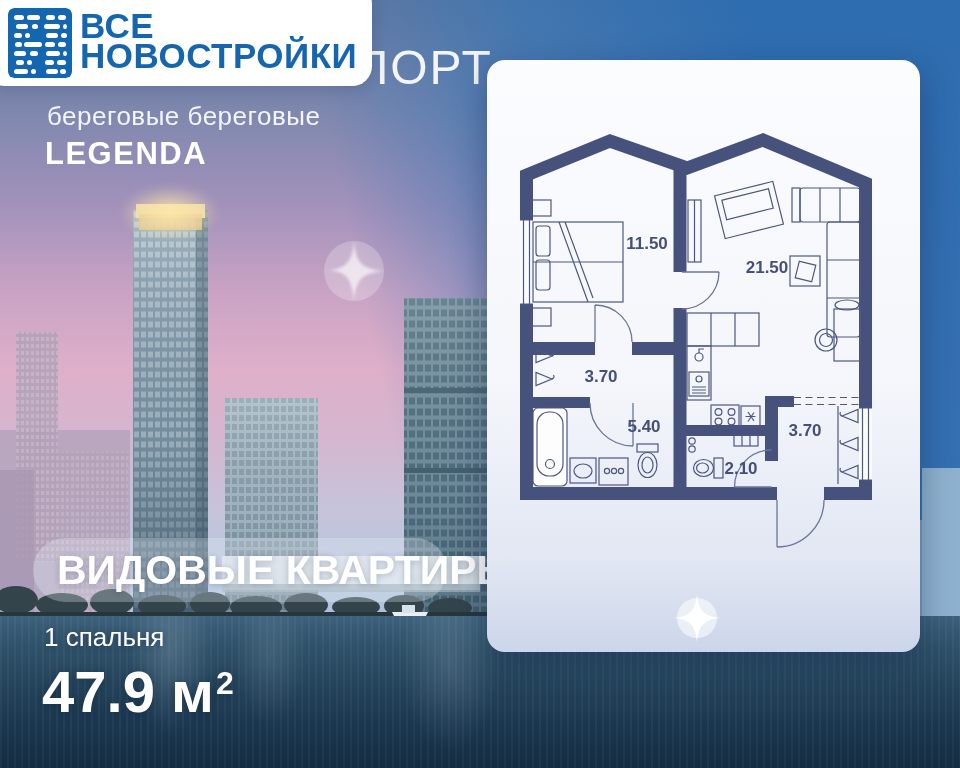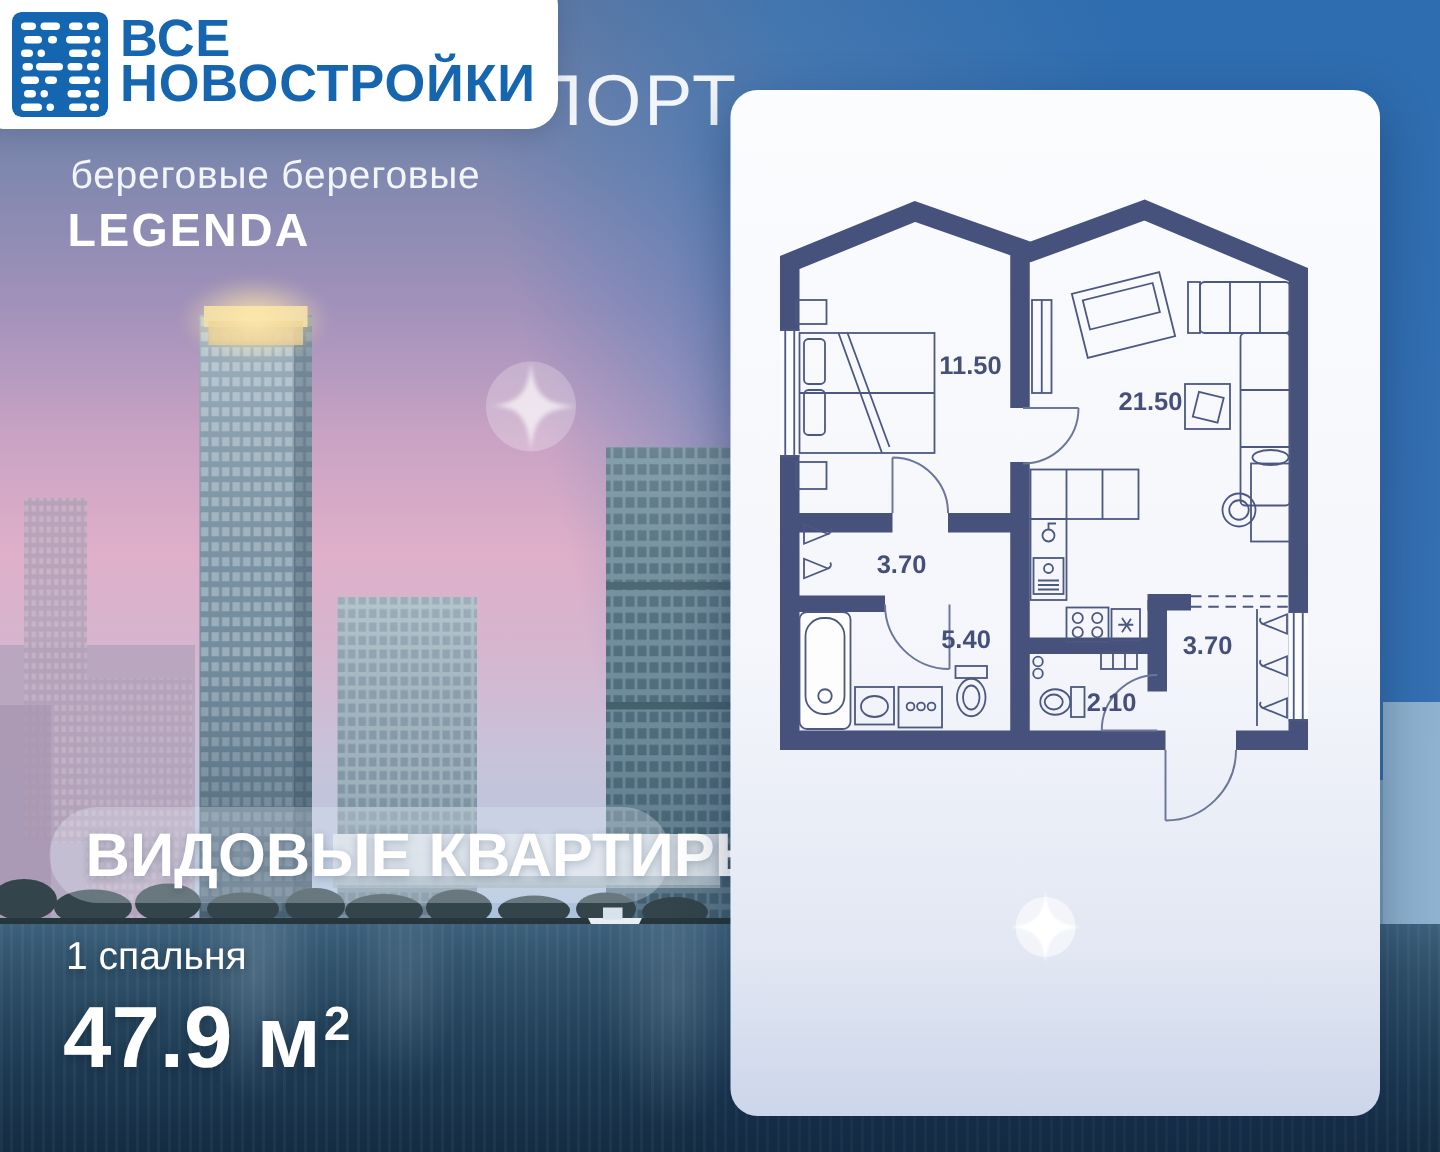--- a/index.html
+++ b/index.html
@@ -33,21 +33,21 @@
   .logo-text{position:absolute;left:96px;top:27px;color:#1565af;font-weight:bold;
     font-size:35px;line-height:30px;letter-spacing:.5px;}
   
   .ghost-title{position:absolute;left:48px;top:40px;z-index:2;color:rgba(255,255,255,.92);
     font-size:48px;letter-spacing:2px;font-weight:400;white-space:nowrap;}
   .subtitle{position:absolute;left:47px;top:101px;z-index:6;color:#f2f5fa;font-size:26px;
     letter-spacing:.5px;}
   .developer{position:absolute;left:45px;top:136px;z-index:6;color:#fff;font-size:31px;
     font-weight:bold;letter-spacing:1.5px;text-align:center;}
   
-  .plan-card{position:absolute;left:487px;top:60px;width:433px;height:684px;border-radius:18px;
+  .plan-card{position:absolute;left:487px;top:60px;width:433px;height:592px;border-radius:18px;
     background:linear-gradient(180deg,#fbfcfe 0%,#f4f6fb 55%,#e2e7f3 84%,#ccd6ea 100%);
     box-shadow:0 12px 34px rgba(15,35,70,.38);z-index:4;}
   .plan-card svg{display:block;}
   .wall{stroke:#46517c;fill:none;}
   .furn{stroke:#4d5880;stroke-width:1.2;fill:none;}
   .furnf{stroke:#4d5880;stroke-width:1.2;fill:#fdfdfe;}
   .door{stroke:#6c7699;stroke-width:1.3;fill:none;}
   .plan-label{font-family:"Liberation Sans",sans-serif;font-size:17px;font-weight:bold;
     fill:#454f78;text-anchor:middle;}
   

